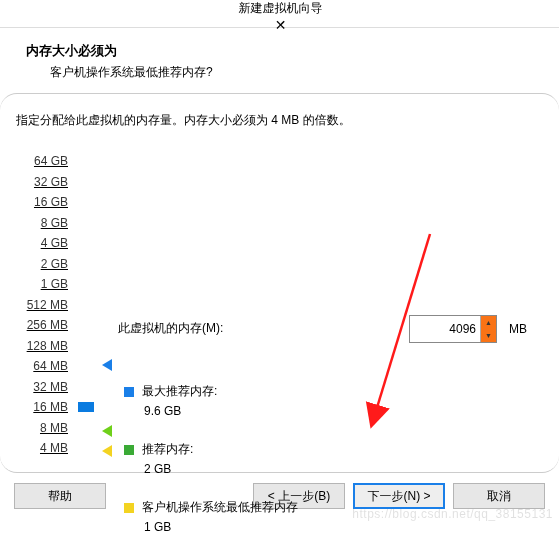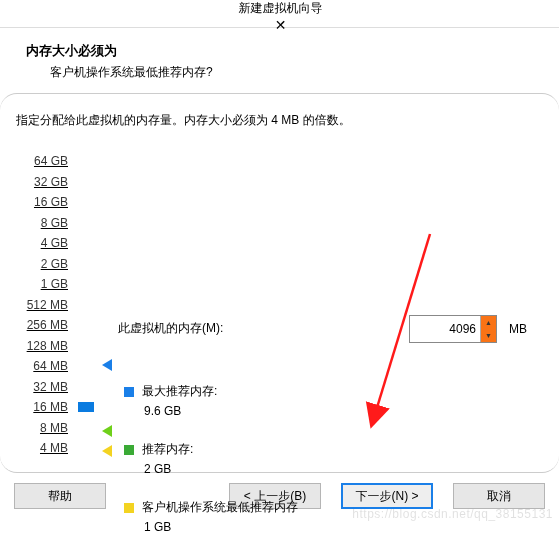--- a/index.html
+++ b/index.html
@@ -93,21 +93,21 @@
     display: inline-block; width: 10px; height: 10px;
     margin-right: 8px; vertical-align: middle;
   }
   .legend-title { margin-bottom: 4px; }
   .legend-value { padding-left: 20px; }
   .lb1 { top: 78px; } .lb1 .sq{ background:#1a7fe8;}
   .lb2 { top: 136px;} .lb2 .sq{ background:#3aaa35;}
   .lb3 { top: 194px;} .lb3 .sq{ background:#f3d321;}
   .arrow-svg { position: absolute; left: 0; top: 0; pointer-events: none; }
   .button-row {
-    display: flex; gap: 20px; align-items: center;
+    display: flex; gap: 8px; align-items: center;
     padding: 10px 14px;
   }
   .btn {
     min-width: 92px; height: 26px;
     background: #e7e7e7; border: 1px solid #b5b5b5;
     font-size: 12px; font-family: inherit;
     display: inline-flex; align-items: center; justify-content: center;
     cursor: default;
   }
   .btn.primary { border: 2px solid #1a7fe8; background: #eee; }

